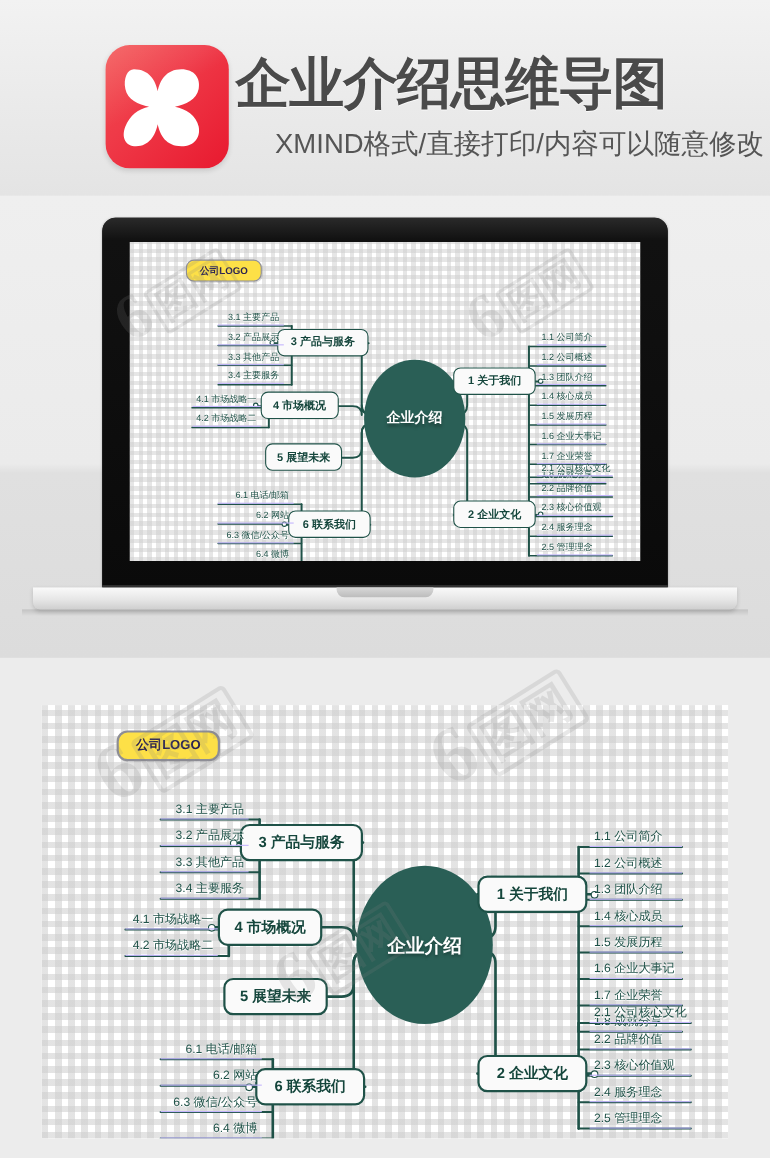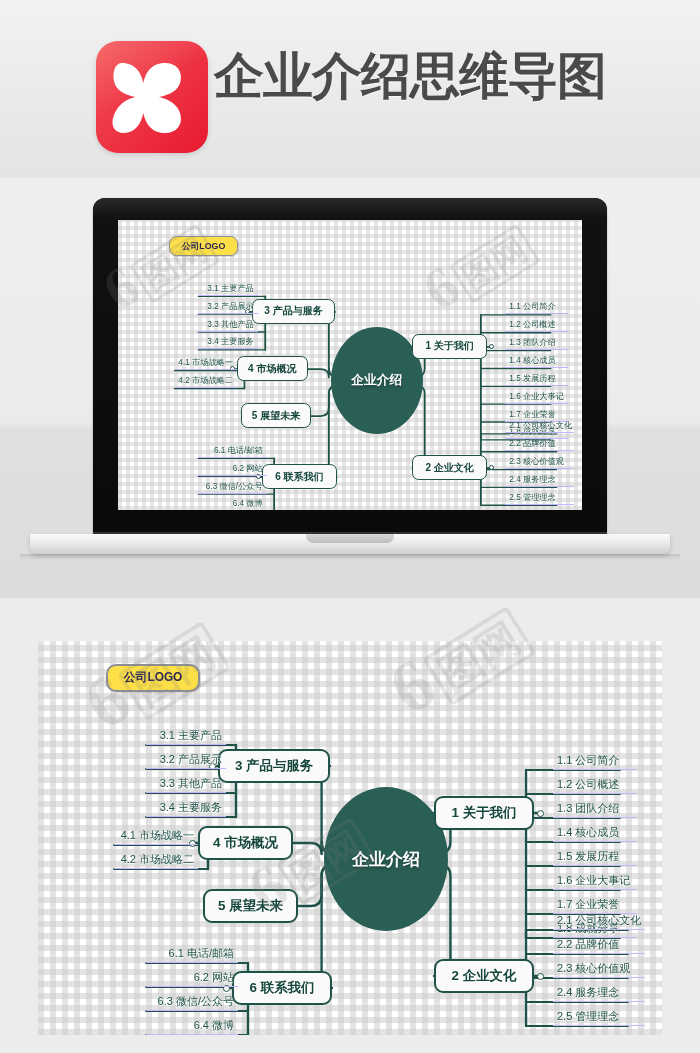--- a/index.html
+++ b/index.html
@@ -115,21 +115,21 @@
     text-shadow:0 1px 0 rgba(255,255,255,.9);
   }
   .leaf{
     position:absolute;box-sizing:border-box;
     border-bottom:2px solid #c4b5fd;
     color:#1f5248;font-weight:normal;white-space:nowrap;
     display:flex;align-items:flex-end;justify-content:flex-end;
     padding:0 4px 1px 4px;
     text-shadow:0 1px 0 rgba(255,255,255,.9);
   }
-  .leaf.right{justify-content:flex-start;margin-left:17px;}
+  .leaf.right{justify-content:flex-start;}
   .center{
     position:absolute;border-radius:50%;
     background:#2a5f56;color:#fff;font-weight:bold;
     display:flex;align-items:center;justify-content:center;
     white-space:nowrap;
     text-shadow:0 2px 3px rgba(0,0,0,.35);
   }
   .logobox{
     position:absolute;box-sizing:border-box;
     border:2px solid #8e8e96;border-radius:10px;
@@ -160,20 +160,21 @@
   <div class="logo-tile">
     <div class="shine"></div>
     <svg class="logo-x" viewBox="0 0 88 84">
       <path d="M10 8 C24 8 30 18 32 28 C34 18 40 8 54 8 C66 8 72 16 70 26
                C68 36 58 40 48 42 C58 44 68 50 70 60 C72 70 66 78 54 78
                C40 78 34 68 32 58 C30 68 24 78 12 78 C2 78 -2 70 2 60
                C6 50 14 44 24 42 C14 40 4 36 2 26 C0 16 4 8 10 8 Z" fill="#ffffff" transform="translate(4,0) scale(0.98,1)"></path>
     </svg>
   </div>
   <div class="title-main">企业介绍思维导图</div>
+  <div class="title-sub">XMIND格式/直接打印/内容可以随意修改</div>
 </div>
 
 <div class="mock">
   <div class="lid"></div>
   <div class="lid-inner">
     <div class="cam"></div>
   </div>
   <div class="screen">
     <div class="grid small"></div>
     <div class="map" id="map-small" style="width: 464px; height: 292.974px; top: -1.48718px;">

